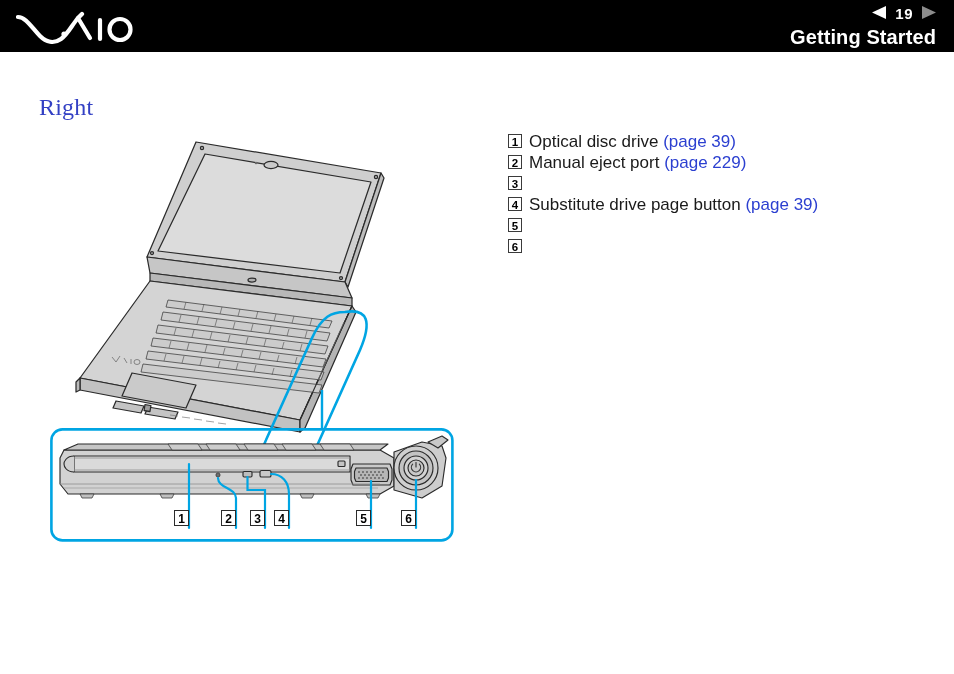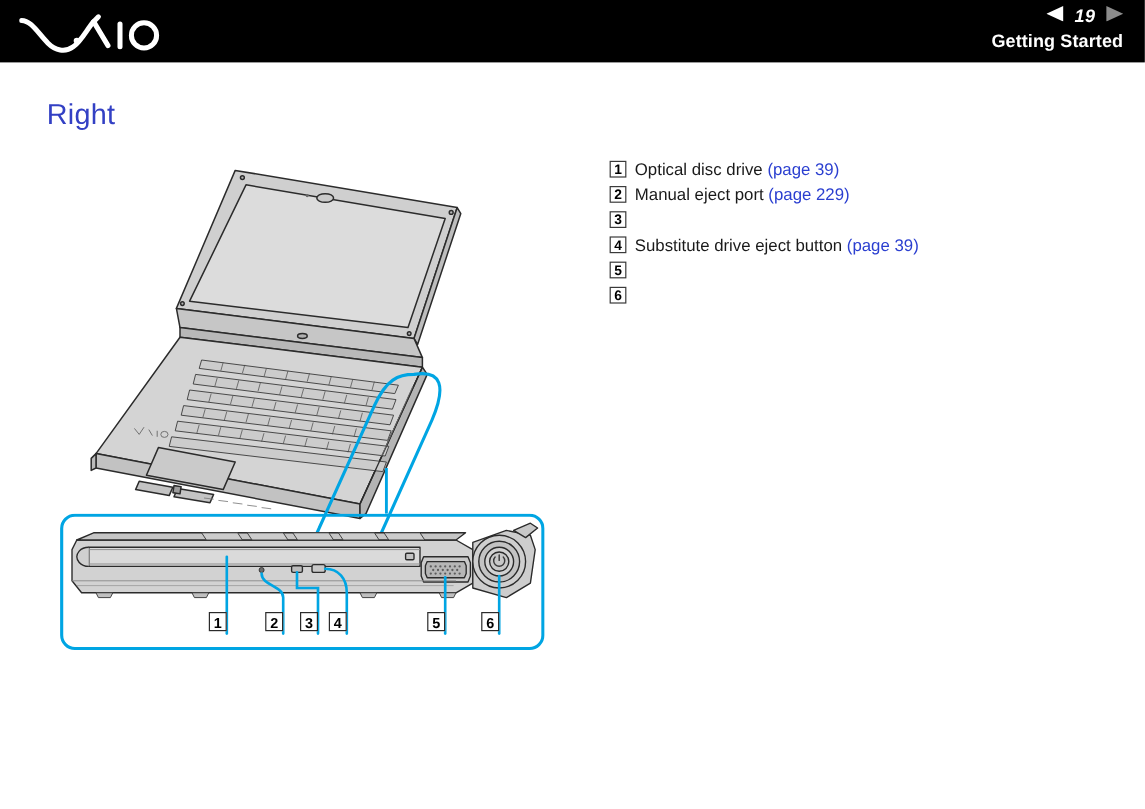--- a/index.html
+++ b/index.html
@@ -36,44 +36,44 @@
     right: 18px;
     top: 4px;
     display: flex;
     align-items: center;
     gap: 7px;
     height: 20px;
   }
   .nav-arrow { display: block; }
   #page-number {
     color: #ffffff;
-    font-style: italic;
     font-weight: bold;
     font-size: 15px;
     line-height: 18px;
     letter-spacing: 0.5px;
   }
   #header-section-title {
     position: absolute;
     right: 18px;
     top: 26px;
     color: #ffffff;
-    font-size: 15px;
+    font-size: 20px;
     font-weight: bold;
     letter-spacing: 0.1px;
   }
 
   
   #page-title {
     position: absolute;
     left: 39px;
-    top: 82px;
+    top: 94px;
     font-size: 24px;
     color: #3340c4;
     letter-spacing: 0.2px;
+    font-family: Liberation Serif, serif;
   }
 
   
   #legend-list {
     position: absolute;
     left: 508px;
     top: 132px;
     width: 420px;
   }
   .legend-item {
@@ -91,21 +91,21 @@
     background: #ffffff;
     color: #000000;
     font-size: 11.5px;
     line-height: 14px;
     text-align: center;
     font-weight: bold;
     flex: none;
     box-sizing: border-box;
   }
   .legend-text {
-    font-size: 14px;
+    font-size: 17px;
     line-height: 19px;
     color: #1a1a1a;
   }
   .legend-ref {
     color: #2b3fd0;
   }
 
   
   #illustration {
     position: absolute;
@@ -193,21 +193,21 @@
     <span class="legend-num">2</span>
     <span class="legend-text"><span>Manual eject port</span> <span class="legend-ref">(page 229)</span></span>
   </div>
 
   <div class="legend-item">
     <span class="legend-num">3</span>
   </div>
 
   <div class="legend-item">
     <span class="legend-num">4</span>
-    <span class="legend-text"><span>Substitute drive eject button</span> <span class="legend-ref">(page 39)</span></span>
+    <span class="legend-text"><span>Substitute drive page button</span> <span class="legend-ref">(page 39)</span></span>
   </div>
 
   <div class="legend-item">
     <span class="legend-num">5</span>
   </div>
 
   <div class="legend-item">
     <span class="legend-num">6</span>
   </div>
 

